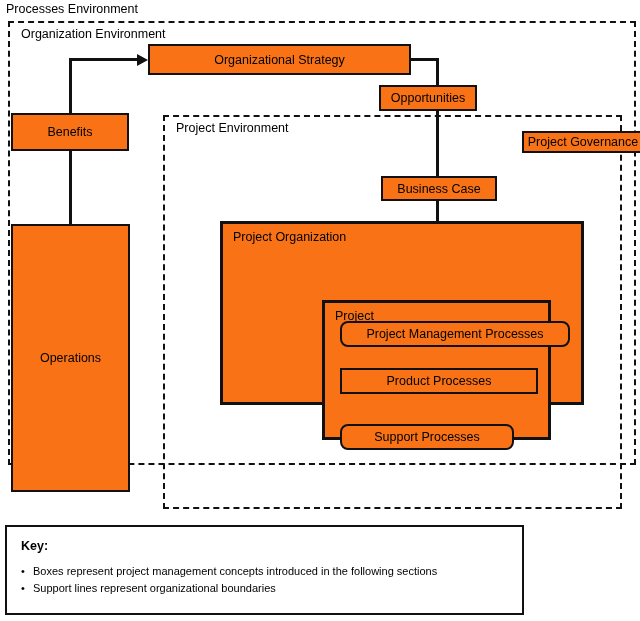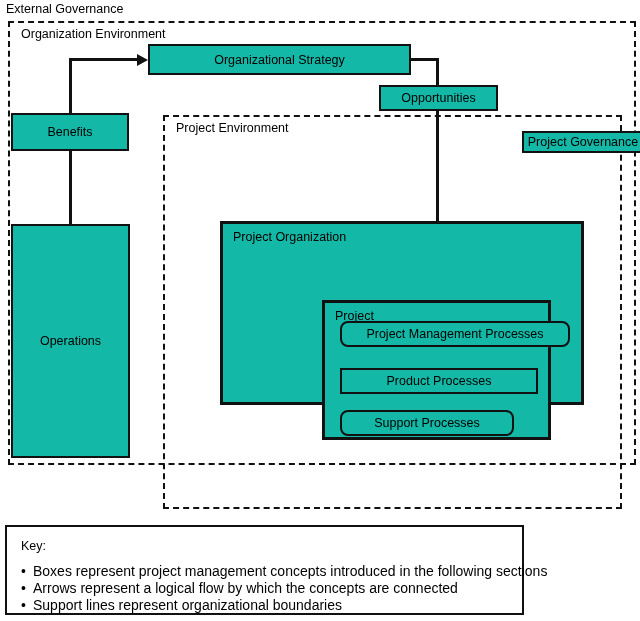--- a/index.html
+++ b/index.html
@@ -39,21 +39,21 @@
     left: 9px;
     font-size: 12.5px;
     white-space: nowrap;
     background: #ffffff;
     padding: 0 2px;
   }
 
   
   .box {
     border: 2px solid #111111;
-    background: #14b8a6;
+    background: #f97316;
     display: flex;
     align-items: center;
     justify-content: center;
     font-size: 12.5px;
     text-align: center;
     color: #000;
   }
   .box.thick { border-width: 3px; }
   .box.titled {
     display: block;
@@ -91,43 +91,43 @@
   }
 
   
   #key-box {
     border: 2px solid #111111;
     background: #ffffff;
     padding: 12px 14px 10px 14px;
   }
   #key-title {
     font-size: 12.5px;
-    font-weight: normal;
+    font-weight: bold;
     margin-bottom: 10px;
   }
   .key-item {
-    font-size: 14px;
+    font-size: 11px;
     line-height: 17px;
     white-space: nowrap;
     padding-left: 12px;
     position: relative;
   }
   .key-item::before {
     content: "\2022";
     position: absolute;
     left: 0;
     top: 0;
   }
 </style>
 </head>
 <body>
 
 <div id="canvas">
 
-  <div class="abs free-label" style="left:6px; top:2px;">External Governance</div>
+  <div class="abs free-label" style="left:6px; top:2px;">Processes Environment</div>
 
   <div class="abs dashed-box" style="left:8px; top:21px; width:628px; height:444px;text-align:center;">
     <div class="boundary-label">Organization Environment</div>
   </div>
 
   <div class="abs dashed-box" style="left:163px; top:115px; width:459px; height:394px;">
     <div class="boundary-label">Project Environment</div>
   </div>
 
   <div class="abs conn-v" style="left:69px; top:58px; height:170px;"></div>
@@ -136,44 +136,44 @@
 
   <div class="abs conn-h" style="left:404px; top:58px; width:34px;"></div>
   <div class="abs conn-v" style="left:436px; top:58px; height:240px;"></div>
   <div class="abs arrow-down" style="left:431.5px; top:291px;"></div>
 
   <div class="abs conn-h" style="left:246px; top:371px; width:78px;"></div>
   <div class="abs arrow-left" style="left:244px; top:366.5px;"></div>
 
   <div class="abs box" style="left:148px; top:44px; width:263px; height:31px;">Organizational Strategy</div>
 
-  <div class="abs box" style="left:379px; top:85px; width:119px; height:26px;">Opportunities</div>
+  <div class="abs box" style="left:379px; top:85px; width:98px; height:26px;">Opportunities</div>
 
   <div class="abs box" style="left:11px; top:113px; width:118px; height:38px;">Benefits</div>
 
   <div class="abs box" style="left:484px; top:131px; width:122px; height:22px;margin-left:38px;">Project Governance</div>
 
+  <div class="abs box" style="left:381px; top:176px; width:116px; height:25px;">Business Case</div>
 
-  <div class="abs box" style="left:11px; top:224px; width:119px; height:234px;">Operations</div>
+  <div class="abs box" style="left:11px; top:224px; width:119px; height:268px;">Operations</div>
 
   <div class="abs box thick titled" style="left:220px; top:221px; width:364px; height:184px;">
     <div class="box-title">Project Organization</div>
   </div>
 
   <div class="abs box thick titled" style="left:322px; top:300px; width:229px; height:140px;">
     <div class="box-title">Project</div>
   </div>
 
   <div class="abs box" style="left:340px; top:321px; width:230px; height:26px;border-radius:8px;">Project Management Processes</div>
 
   <div class="abs box" style="left:340px; top:368px; width:198px; height:26px;">Product Processes</div>
 
-  <div class="abs box" style="left:340px; top:410px; width:174px; height:26px;border-radius:8px;">Support Processes</div>
+  <div class="abs box" style="left:340px; top:424px; width:174px; height:26px;border-radius:8px;">Support Processes</div>
 
 
   <div class="abs" id="key-box" style="left:5px; top:525px; width:519px; height:90px;">
     <div id="key-title">Key:</div>
     <div class="key-item">Boxes represent project management concepts introduced in the following sections</div>
-    <div class="key-item">Arrows represent a logical flow by which the concepts are connected</div>
     <div class="key-item">Support lines represent organizational boundaries</div>
   </div>
 
 </div>
 
 </body></html>

